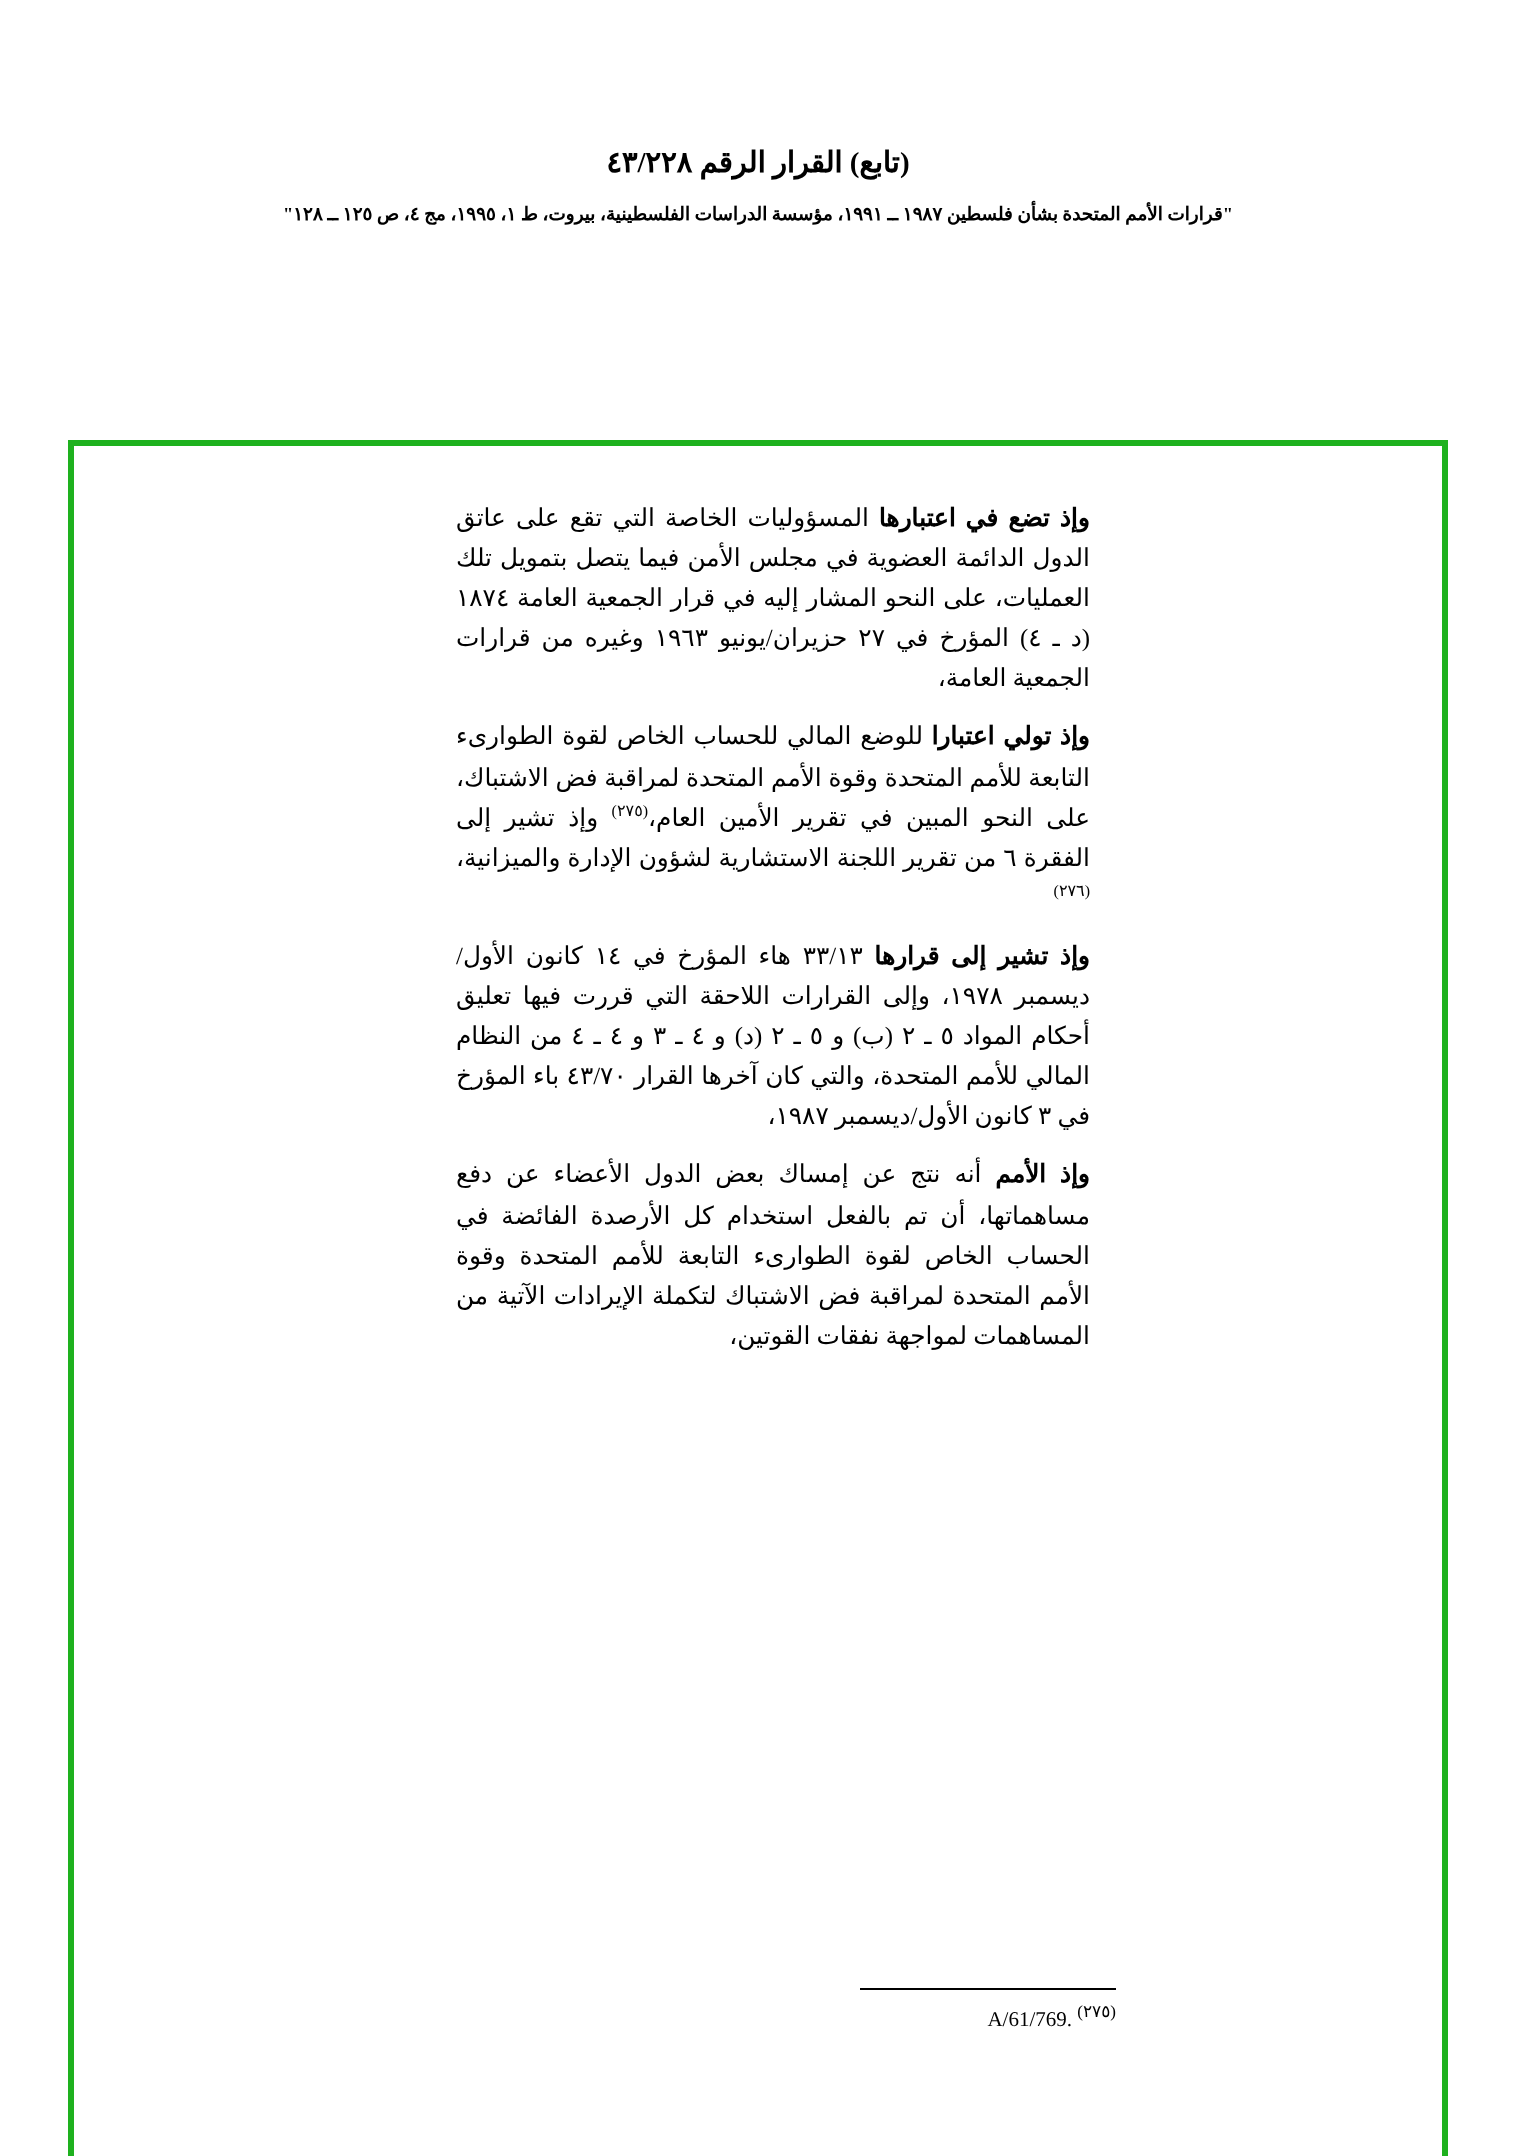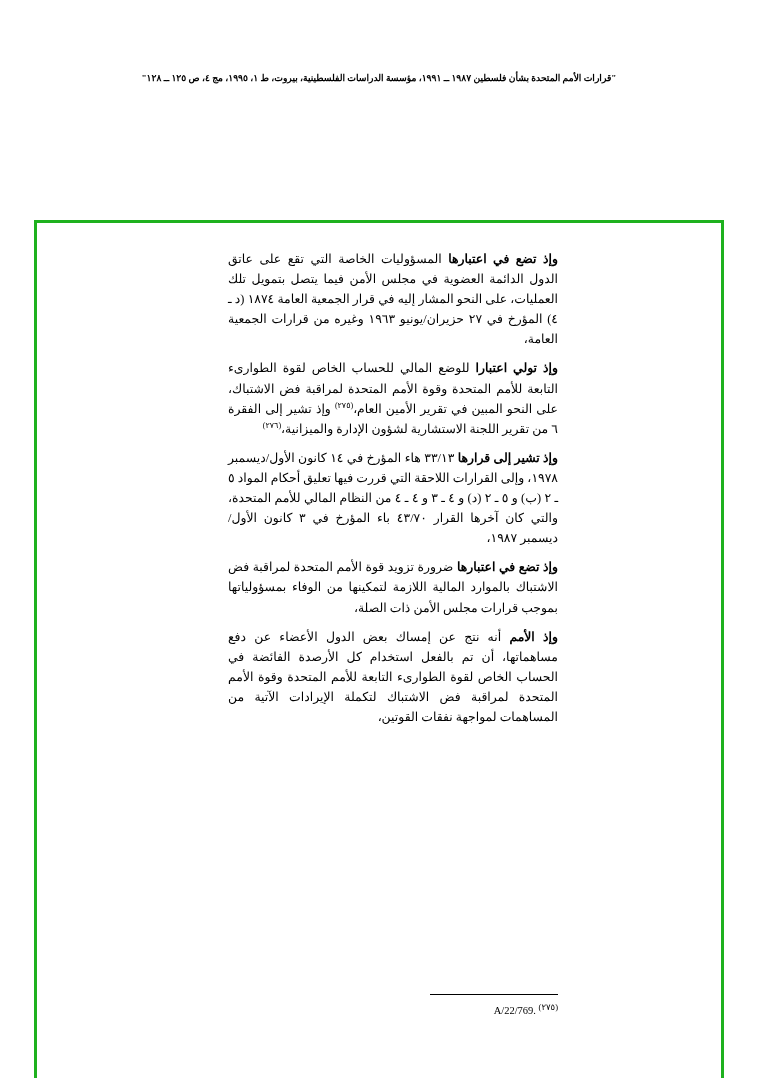--- a/index.html
+++ b/index.html
@@ -51,21 +51,21 @@
   .content {
     position: absolute;
     top: 26px;
     right: 163px;
     width: 330px;
     text-align: justify;
     text-align-last: right;
     direction: rtl;
   }
   p.para {
-    margin: 0 0 9px 0;
+    margin: 0 13px 9px 0;
     font-size: 12.4px;
     line-height: 1.62;
     text-align: justify;
     text-align-last: right;
   }
   p.para.last-center {
     text-align-last: right;
   }
   .lead {
     font-weight: bold;
@@ -104,53 +104,51 @@
     unicode-bidi: embed;
     font-family: "Liberation Serif", serif;
   }
 </style>
 </head>
 <body>
 
 <div class="page">
 
   <div class="doc-header">
+    <div class="doc-title">(تابع) القرار الرقم ٤٣/٢٢٨</div>
     <div class="doc-subtitle">"قرارات الأمم المتحدة بشأن فلسطين ١٩٨٧ ــ ١٩٩١، مؤسسة الدراسات الفلسطينية، بيروت، ط ١، ١٩٩٥، مج ٤، ص ١٢٥ ــ ١٢٨"</div>
   </div>
 
   <div class="frame">
 
     <div class="content">
 
       <p class="para">
         <span class="lead">وإذ تضع في اعتبارها</span><span> المسؤوليات الخاصة التي تقع على عاتق الدول الدائمة العضوية في مجلس الأمن فيما يتصل بتمويل تلك العمليات، على النحو المشار إليه في قرار الجمعية العامة ١٨٧٤ (د ـ ٤) المؤرخ في ٢٧ حزيران/يونيو ١٩٦٣ وغيره من قرارات الجمعية العامة،</span>
       </p>
 
       <p class="para">
         <span class="lead">وإذ تولي اعتبارا</span><span> للوضع المالي للحساب الخاص لقوة الطوارىء التابعة للأمم المتحدة وقوة الأمم المتحدة لمراقبة فض الاشتباك، على النحو المبين في تقرير الأمين العام،</span><sup class="fn">(٢٧٥)</sup><span> وإذ تشير إلى الفقرة ٦ من تقرير اللجنة الاستشارية لشؤون الإدارة والميزانية،</span><sup class="fn">(٢٧٦)</sup>
       </p>
 
       <p class="para">
         <span class="lead">وإذ تشير إلى قرارها</span><span> ٣٣/١٣ هاء المؤرخ في ١٤ كانون الأول/ديسمبر ١٩٧٨، وإلى القرارات اللاحقة التي قررت فيها تعليق أحكام المواد ٥ ـ ٢ (ب) و ٥ ـ ٢ (د) و ٤ ـ ٣ و ٤ ـ ٤ من النظام المالي للأمم المتحدة، والتي كان آخرها القرار ٤٣/٧٠ باء المؤرخ في ٣ كانون الأول/ديسمبر ١٩٨٧،</span>
       </p>
 
-      <p class="para">
-        <span class="lead">وإذ تضع في اعتبارها</span><span> ضرورة تزويد قوة الأمم المتحدة لمراقبة فض الاشتباك بالموارد المالية اللازمة لتمكينها من الوفاء بمسؤولياتها بموجب قرارات مجلس الأمن ذات الصلة،</span>
-      </p>
 
 
       <p class="para last-center">
         <span class="lead">وإذ الأمم</span><span> أنه نتج عن إمساك بعض الدول الأعضاء عن دفع مساهماتها، أن تم بالفعل استخدام كل الأرصدة الفائضة في الحساب الخاص لقوة الطوارىء التابعة للأمم المتحدة وقوة الأمم المتحدة لمراقبة فض الاشتباك لتكملة الإيرادات الآتية من المساهمات لمواجهة نفقات القوتين،</span>
       </p>
 
     </div>
 
     <div class="footnote-area">
       <div class="footnote-rule"></div>
       <div class="footnote">
         <span class="num">(٢٧٥)</span>
-        <span class="ref">A/22/769.</span><span></span>
+        <span class="ref">A/61/769.</span><span></span>
       </div>
     </div>
 
   </div>
 
 </div>
 
 </body></html>

